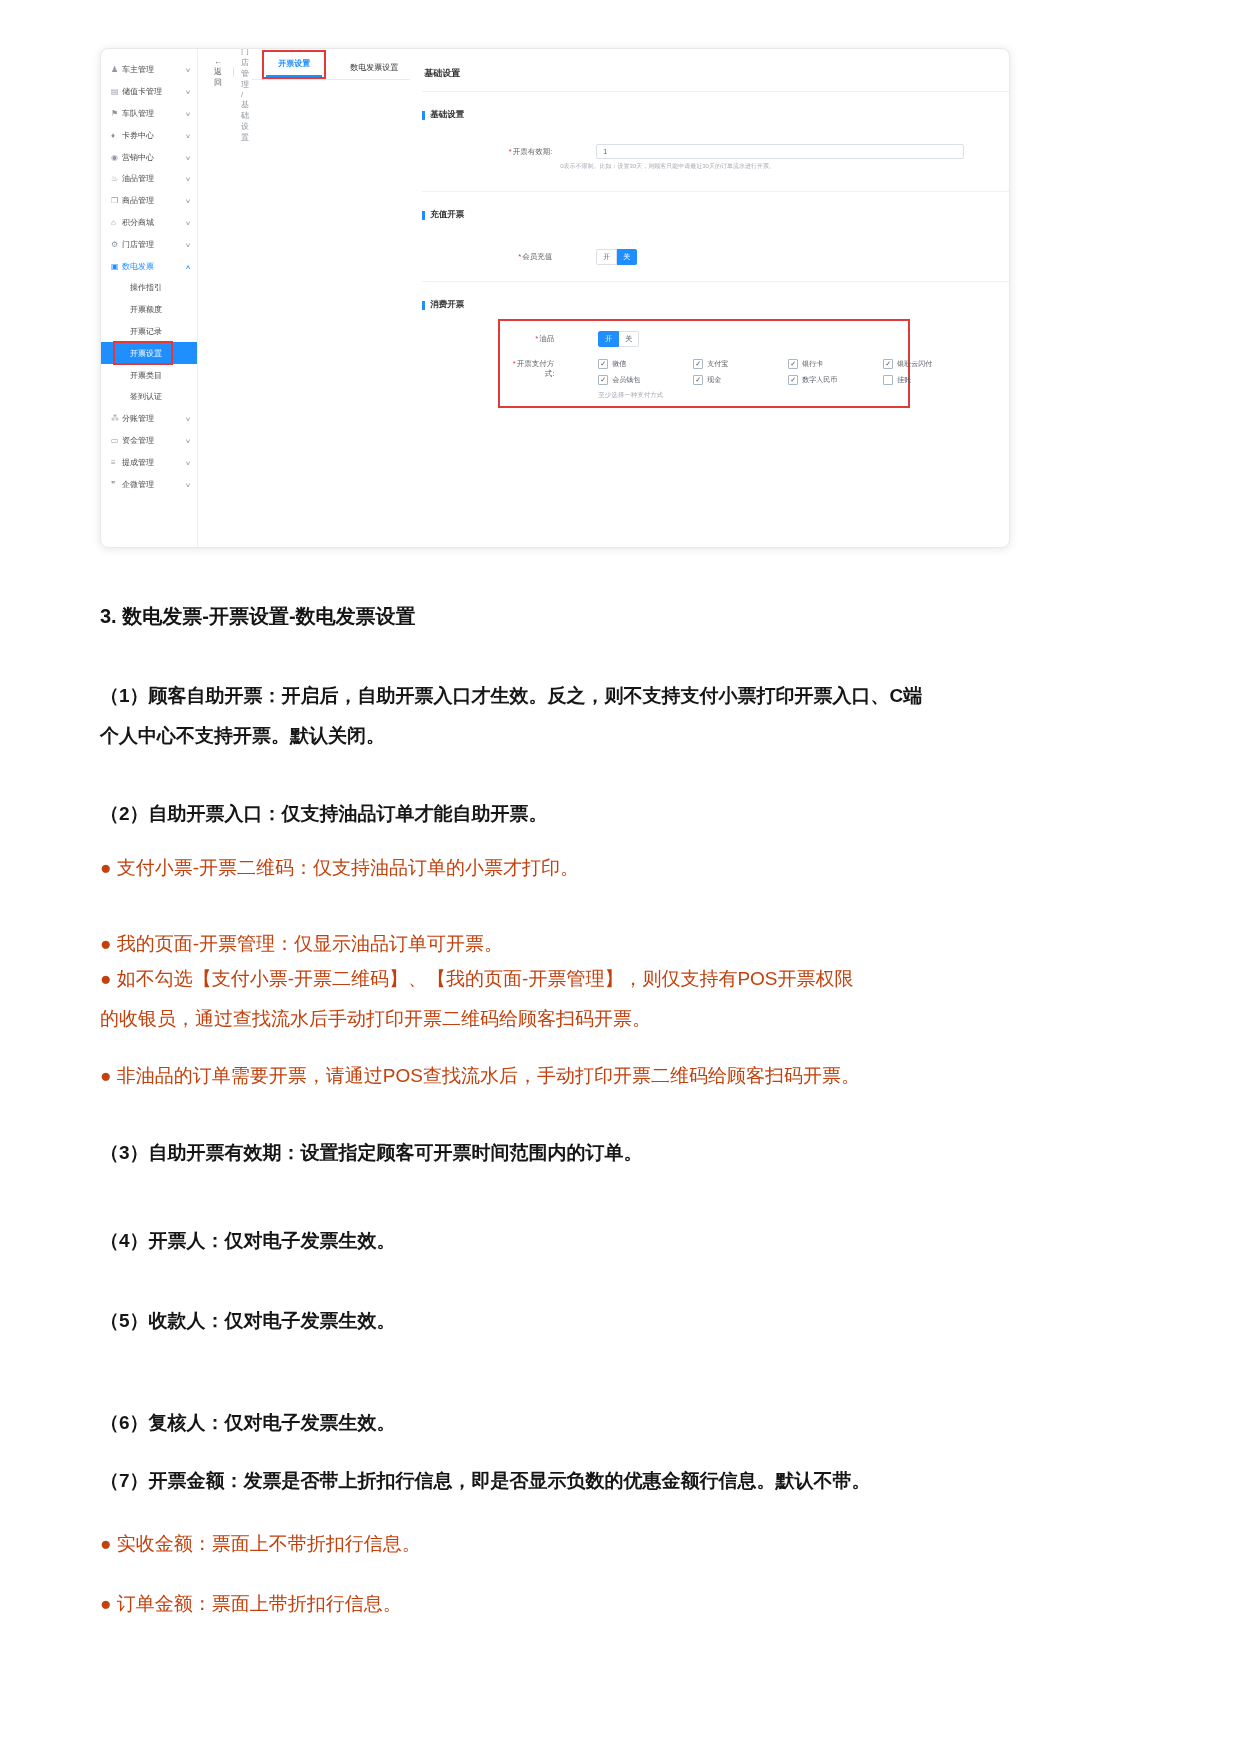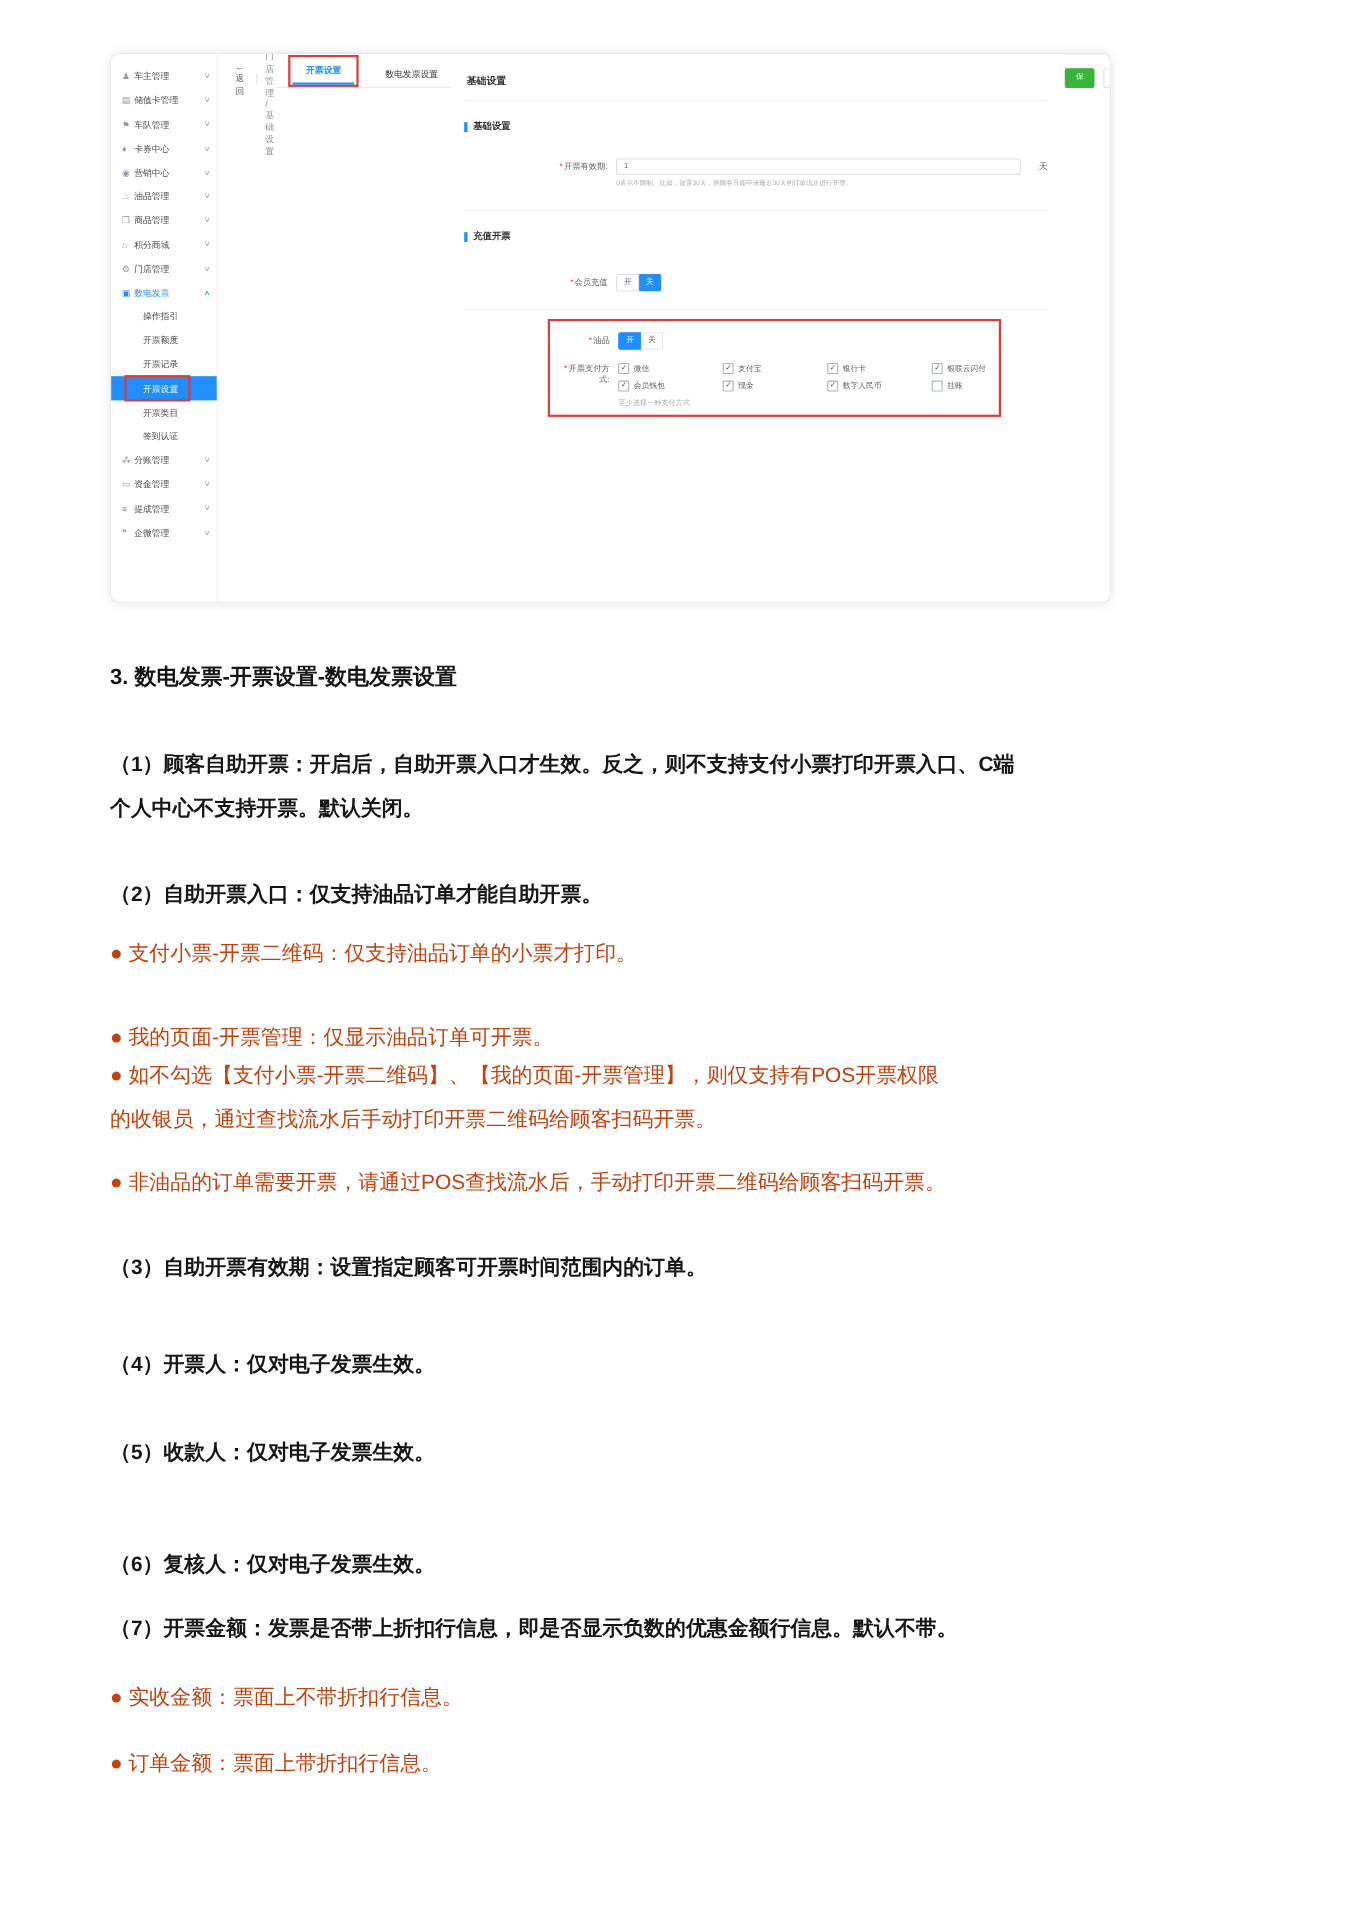--- a/index.html
+++ b/index.html
@@ -31,21 +31,21 @@
   .tabs-row{height:30px;border-bottom:1px solid #ebebeb;padding-left:10px;display:flex;align-items:flex-end;}
   .tab-frame{border:2px solid #e23a3a;padding:1px 2px 0 2px;margin-right:12px;display:flex;align-items:flex-end;}
   .tab{padding:0 12px;line-height:22px;cursor:pointer;color:#303133;white-space:nowrap;}
   .tab.active{color:#1f8fff;border-bottom:2px solid #1f8fff;font-weight:bold;}
   .content{flex:1;padding:0 16px 0 12px;position:relative;}
   .pg-title{margin:18px 0 0 2px;font-size:9px;font-weight:bold;color:#303133;}
   .hr{border-bottom:1px solid #eef0f3;margin-top:11px;}
   .sec-head{display:flex;align-items:center;margin-top:17px;}
   .sec-bar{width:3px;height:9px;background:#1f8fff;margin-right:5px;}
   .sec-title{font-weight:bold;color:#303133;font-size:8.5px;}
-  .form-row{display:flex;align-items:center;margin-top:23px;}
+  .form-row{display:flex;align-items:center;margin-top:23px;gap:36px;}
   .lbl{width:130px;text-align:right;color:#606266;font-size:7.5px;flex:0 0 130px;}
   .star{color:#e23a3a;margin-right:1px;}
   .inp{margin-left:8px;width:368px;height:15px;border:1px solid #dcdfe6;border-radius:2px;
     font-size:7px;color:#606266;padding:0 0 0 6px;box-sizing:border-box;background:#fff;
     font-family:"Liberation Sans","DejaVu Sans",sans-serif;}
   .unit{margin-left:16px;color:#606266;}
   .hint{margin:3px 0 0 138px;color:#a6abb3;font-size:6px;}
   .tgl-group{display:flex;margin-left:8px;}
   .tgl{min-width:11px;padding:0 4px;height:14px;line-height:14px;text-align:center;border:1px solid #dcdfe6;
     background:#fff;color:#606266;font-size:7px;cursor:pointer;}
@@ -214,20 +214,24 @@
         </div>
         <div class="form-row" style="margin-top:28px;">
           <span class="lbl"><span class="star">*</span><span>会员充值</span></span>
           <span class="tgl-group">
             <span class="tgl">开</span>
             <span class="tgl on">关</span>
           </span>
         </div>
         <div class="hr" style="margin-top:16px;"></div>
 
+        <div class="sec-head">
+          <span class="sec-bar"></span>
+          <span class="sec-title">消费开票</span>
+        </div>
 
         <div class="red-box">
           <div class="form-row" style="margin-top:2px;">
             <span class="lbl"><span class="star">*</span><span>油品</span></span>
             <span class="tgl-group">
               <span class="tgl on">开</span>
               <span class="tgl">关</span>
             </span>
           </div>
           <div class="form-row row-top" style="margin-top:12px;">

